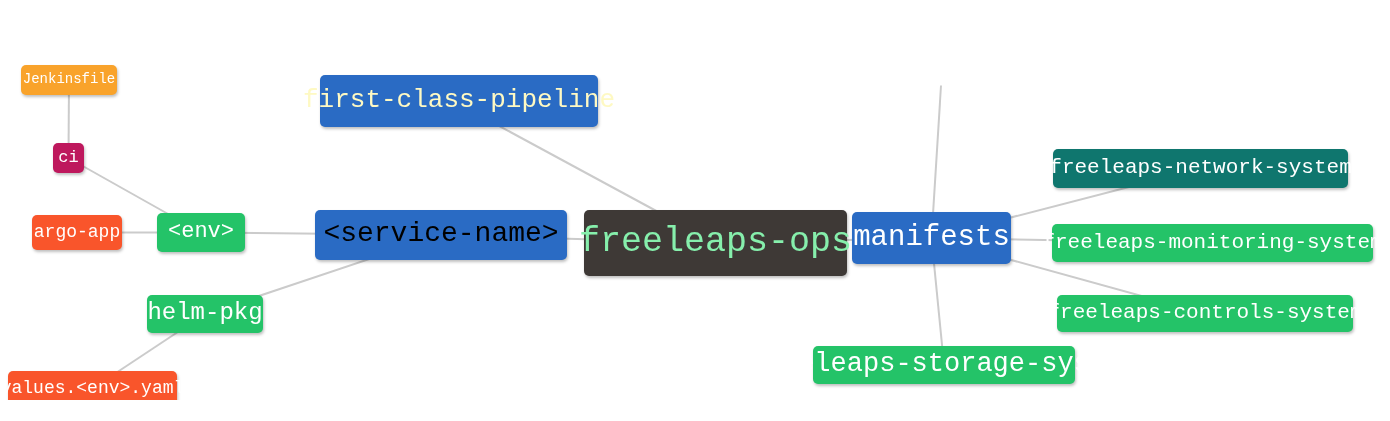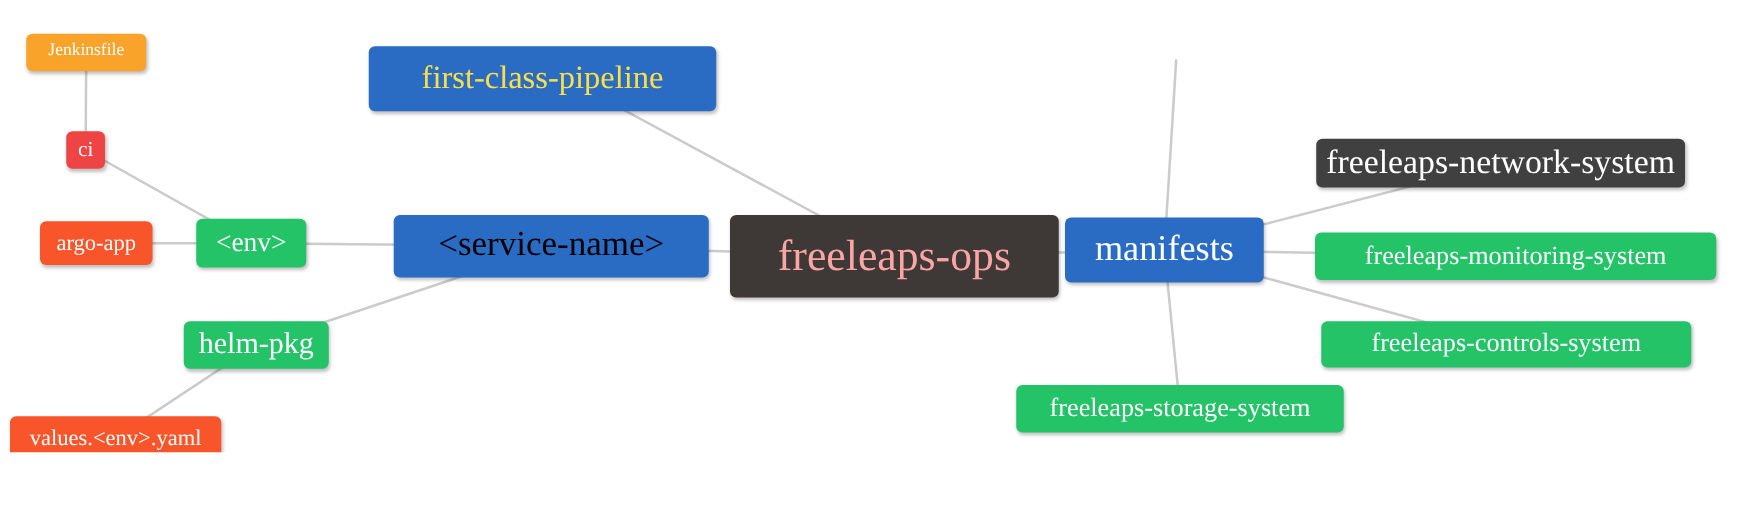--- a/index.html
+++ b/index.html
@@ -6,21 +6,22 @@
     margin: 0;
     padding: 0;
     background: #ffffff;
   }
   .canvas {
     position: relative;
     width: 1390px;
     height: 362px;
     background: #ffffff;
     overflow: hidden;
-    font-family: Liberation Serif, serif;
+    font-family: Liberation Mono, monospace;
+    margin-top: 38px;
   }
   .edges {
     position: absolute;
     left: 0;
     top: 0;
     width: 1390px;
     height: 421px;
   }
   .nodes {
     position: absolute;
@@ -62,53 +63,53 @@
       <line x1="931.5" y1="200" x2="941" y2="47.5" stroke="#CBCBCB" stroke-width="2"></line>
       <line x1="931.5" y1="200" x2="1200.5" y2="130.5" stroke="#CBCBCB" stroke-width="2"></line>
       <line x1="931.5" y1="200" x2="1212.5" y2="205" stroke="#CBCBCB" stroke-width="2"></line>
       <line x1="931.5" y1="200" x2="1205" y2="275.5" stroke="#CBCBCB" stroke-width="2"></line>
       <line x1="931.5" y1="200" x2="944" y2="327" stroke="#CBCBCB" stroke-width="2"></line>
     </svg>
   <div class="nodes" id="node-layer">
       <div class="node" style="left: 21px; top: 27px; width: 96px; height: 30px; font-size: 14px; background: rgb(249, 163, 43); color: rgb(255, 255, 255);">
         <span>Jenkinsfile</span>
       </div>
-      <div class="node" style="left: 53px; top: 105px; width: 31px; height: 30px; font-size: 17px; background: #ef4444; color: rgb(255, 255, 255);">
+      <div class="node" style="left: 53px; top: 105px; width: 31px; height: 30px; font-size: 17px; background: #be185d; color: rgb(255, 255, 255);">
         <span>ci</span>
       </div>
       <div class="node" style="left: 32px; top: 177px; width: 90px; height: 35px; font-size: 18px; background: rgb(249, 85, 43); color: rgb(255, 255, 255);">
         <span>argo-app</span>
       </div>
       <div class="node" style="left: 157px; top: 175px; width: 88px; height: 39px; font-size: 22px; background: rgb(36, 195, 104); color: rgb(255, 255, 255);">
         <span>&lt;env&gt;</span>
       </div>
       <div class="node" style="left: 147px; top: 257px; width: 116px; height: 38px; font-size: 24px; background: rgb(36, 195, 104); color: rgb(255, 255, 255);">
         <span>helm-pkg</span>
       </div>
       <div class="node" style="left: 8px; top: 333px; width: 169px; height: 35px; font-size: 18px; background: rgb(249, 85, 43); color: rgb(255, 255, 255);">
         <span>values.&lt;env&gt;.yaml</span>
       </div>
-      <div class="node" style="left: 295px; top: 37px; width: 278px; height: 52px; font-size: 26px; background: rgb(42, 107, 196); color: #fde047;">
+      <div class="node" style="left: 320px; top: 37px; width: 278px; height: 52px; font-size: 26px; background: rgb(42, 107, 196); color: #fef9c3;">
         <span>first-class-pipeline</span>
       </div>
       <div class="node" style="left: 315px; top: 172px; width: 252px; height: 50px; font-size: 28px; background: rgb(42, 107, 196); color: #000000;">
         <span>&lt;service-name&gt;</span>
       </div>
-      <div class="node" style="left: 584px; top: 172px; width: 263px; height: 66px; font-size: 35px; background: rgb(62, 57, 54); color: #fca5a5;">
+      <div class="node" style="left: 584px; top: 172px; width: 263px; height: 66px; font-size: 35px; background: rgb(62, 57, 54); color: #86efac;">
         <span>freeleaps-ops</span>
       </div>
       <div class="node" style="left: 852px; top: 174px; width: 159px; height: 52px; font-size: 29px; background: rgb(42, 107, 196); color: rgb(255, 255, 255);">
         <span>manifests</span>
       </div>
-      <div class="node" style="left: 1053px; top: 111px; width: 295px; height: 39px; font-size: 27px; background: #404040; color: rgb(255, 255, 255); text-align: right;">
+      <div class="node" style="left: 1053px; top: 111px; width: 295px; height: 39px; font-size: 21px; background: #0f766e; color: rgb(255, 255, 255); text-align: right;">
         <span>freeleaps-network-system</span>
       </div>
       <div class="node" style="left: 1052px; top: 186px; width: 321px; height: 38px; font-size: 21px; background: rgb(36, 195, 104); color: rgb(255, 255, 255); align-items: center;">
         <span>freeleaps-monitoring-system</span>
       </div>
       <div class="node" style="left: 1057px; top: 257px; width: 296px; height: 37px; font-size: 21px; background: rgb(36, 195, 104); color: rgb(255, 255, 255);">
         <span>freeleaps-controls-system</span>
       </div>
-      <div class="node" style="left: 813px; top: 308px; width: 262px; height: 38px; font-size: 21px; background: rgb(36, 195, 104); color: rgb(255, 255, 255);">
+      <div class="node" style="left: 813px; top: 308px; width: 262px; height: 38px; font-size: 27px; background: rgb(36, 195, 104); color: rgb(255, 255, 255);">
         <span>freeleaps-storage-system</span>
       </div>
     </div>
 </div>
 
 </body></html>

